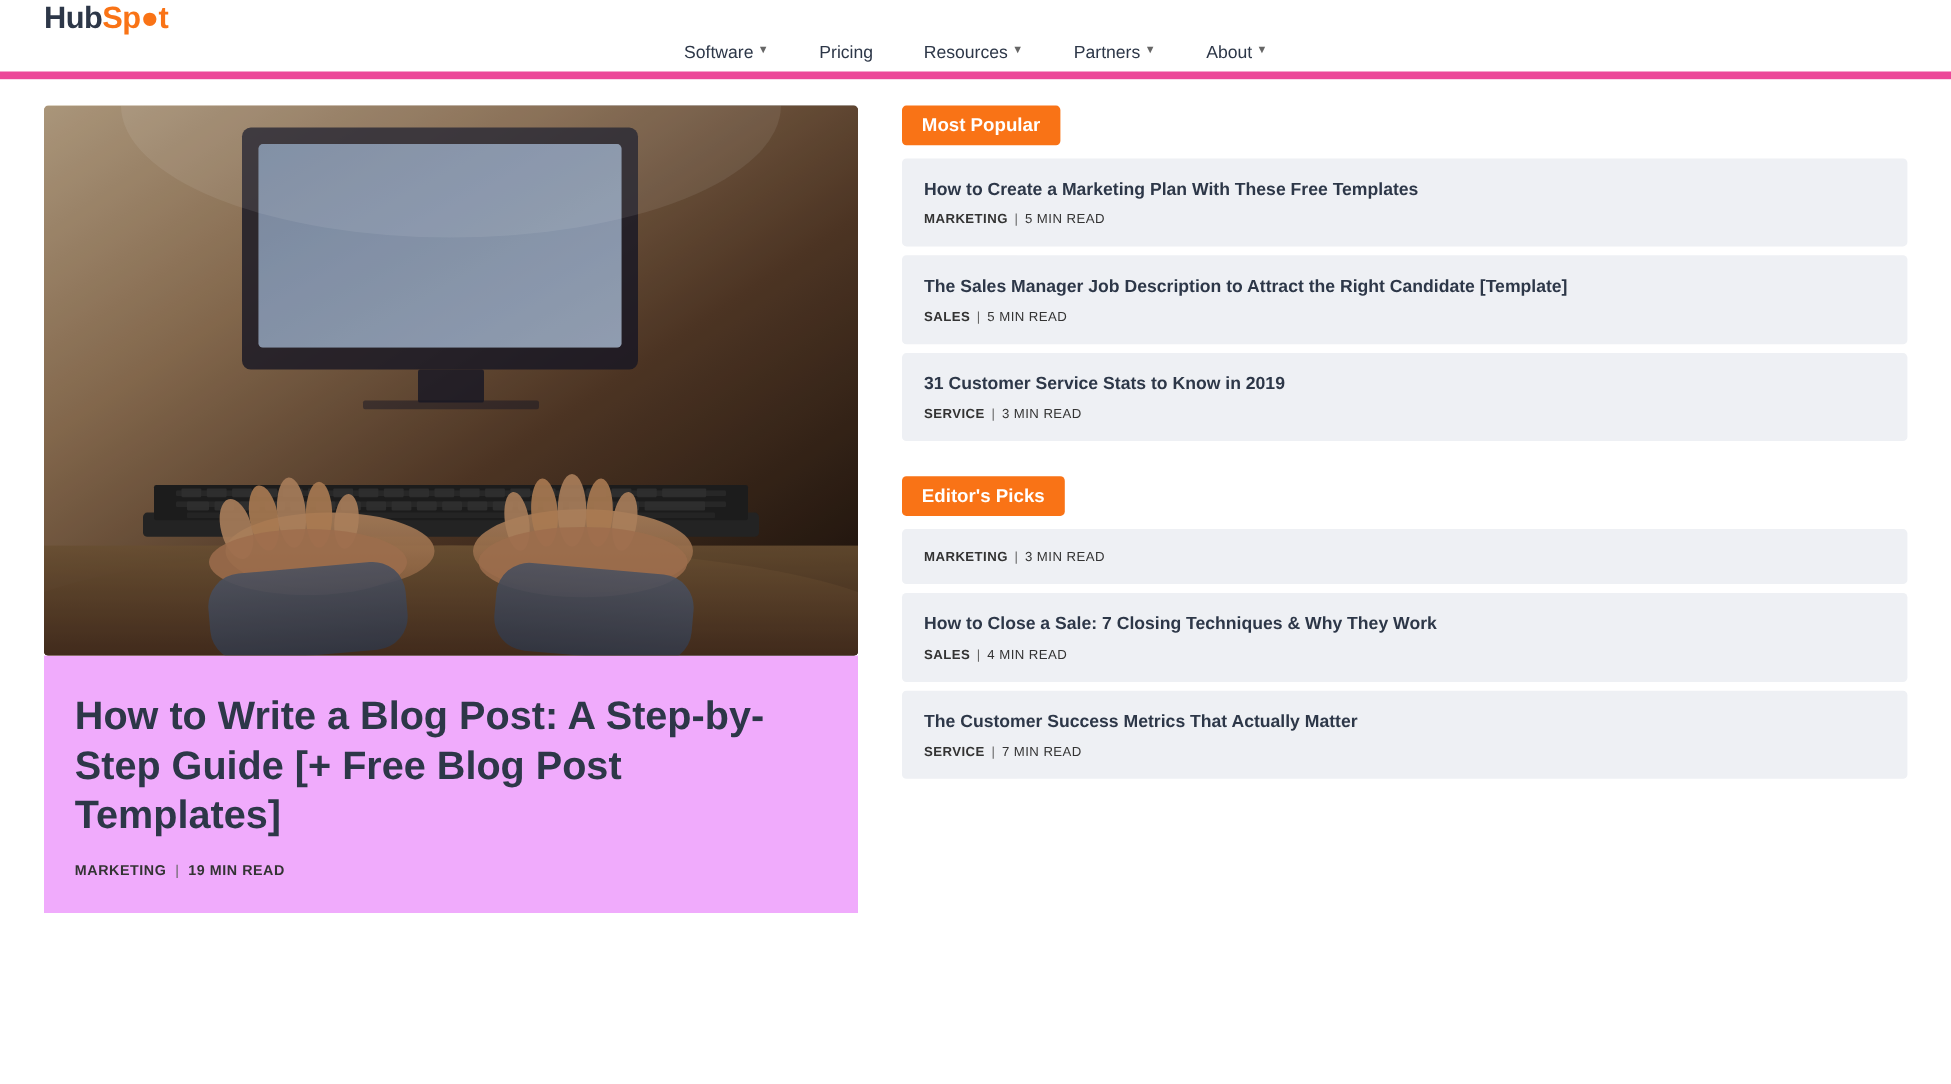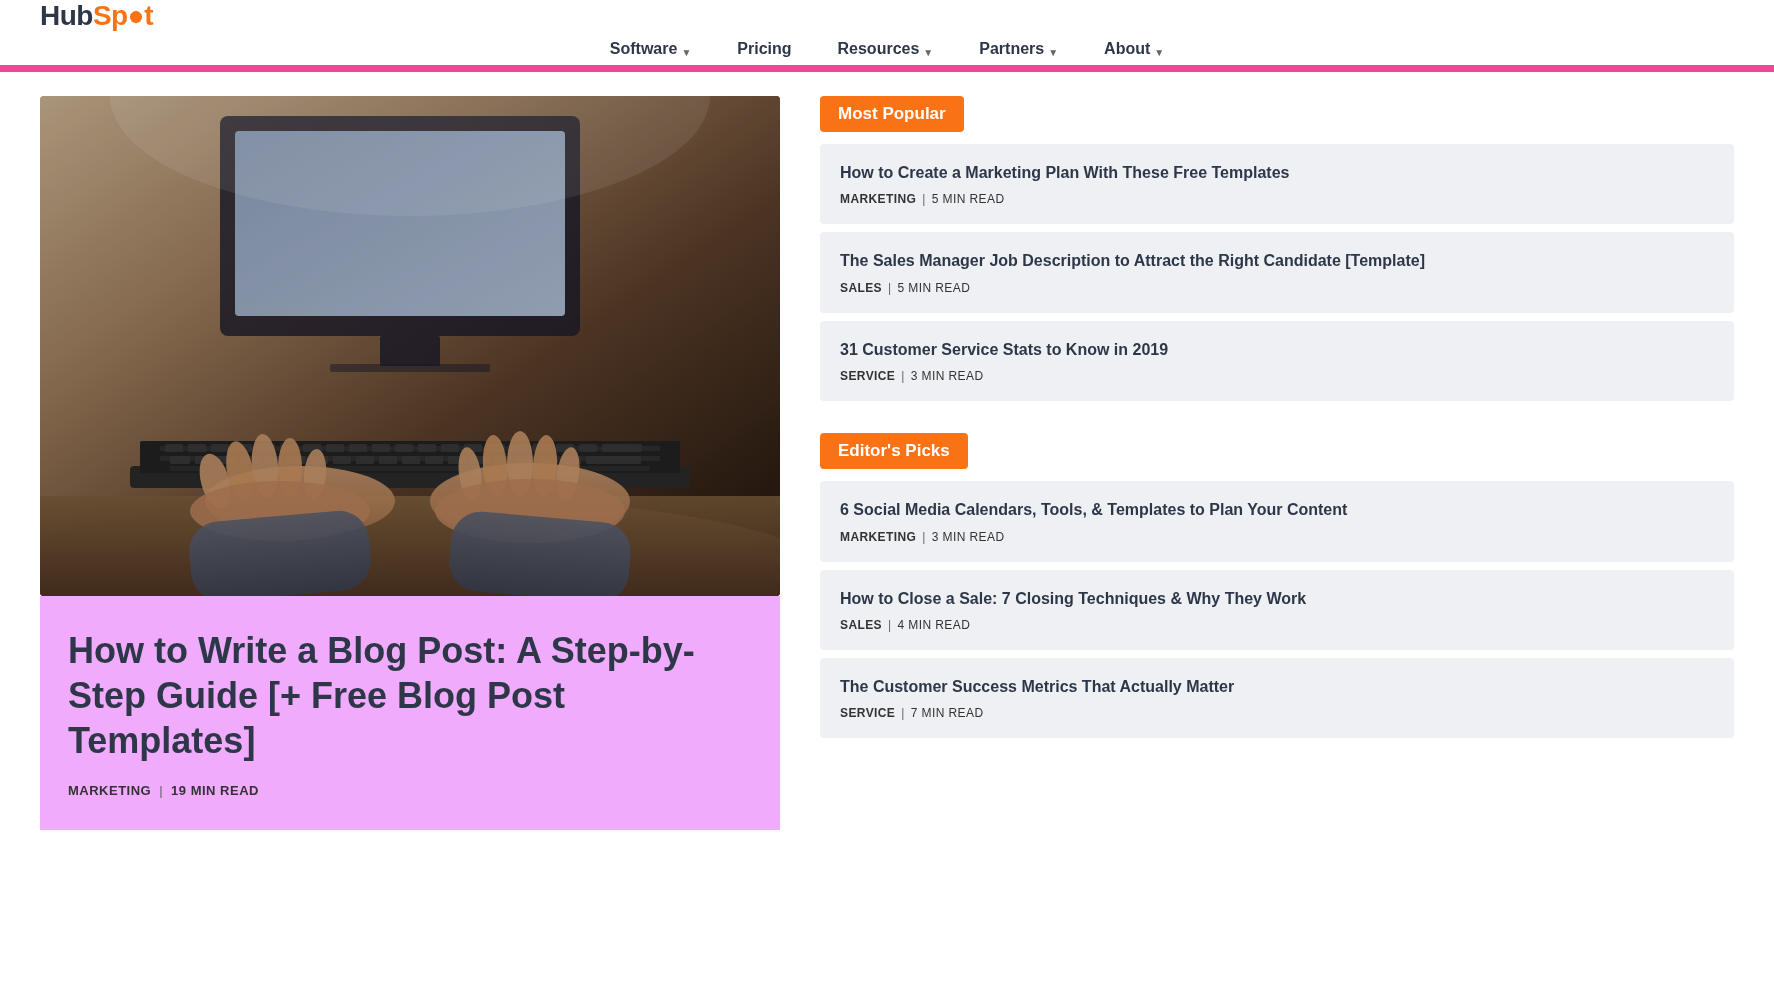--- a/index.html
+++ b/index.html
@@ -29,25 +29,25 @@
     .logo-spot {
       color: #f97316;
     }
     .nav-links {
       display: flex;
       align-items: center;
       gap: 10px;
     }
     .nav-item {
       display: flex;
-      align-items: flex-end;
+      align-items: flex-start;
       gap: 4px;
       padding: 8px 18px;
       font-size: 16px;
-      font-weight: 700;
+      font-weight: 400;
       color: #2d3748;
       cursor: pointer;
       border-radius: 4px;
       text-decoration: none;
     }
     .nav-item .chevron {
       font-size: 10px;
       color: #666;
     }
 
@@ -356,21 +356,20 @@
           <span class="sep">|</span>
           <span class="rt">3 MIN READ</span>
         </div>
       </div>
     </div>
 
     <div class="sidebar-section">
       <div class="section-badge">Editor's Picks</div>
 
       <div class="sidebar-card">
-        <div class="sidebar-card-title">6 Social Media Calendars, Tools, &amp; Templates to Plan Your Content</div>
         <div class="sidebar-card-meta">
           <span class="cat">MARKETING</span>
           <span class="sep">|</span>
           <span class="rt">3 MIN READ</span>
         </div>
       </div>
 
       <div class="sidebar-card">
         <div class="sidebar-card-title">How to Close a Sale: 7 Closing Techniques &amp; Why They Work</div>
         <div class="sidebar-card-meta">

